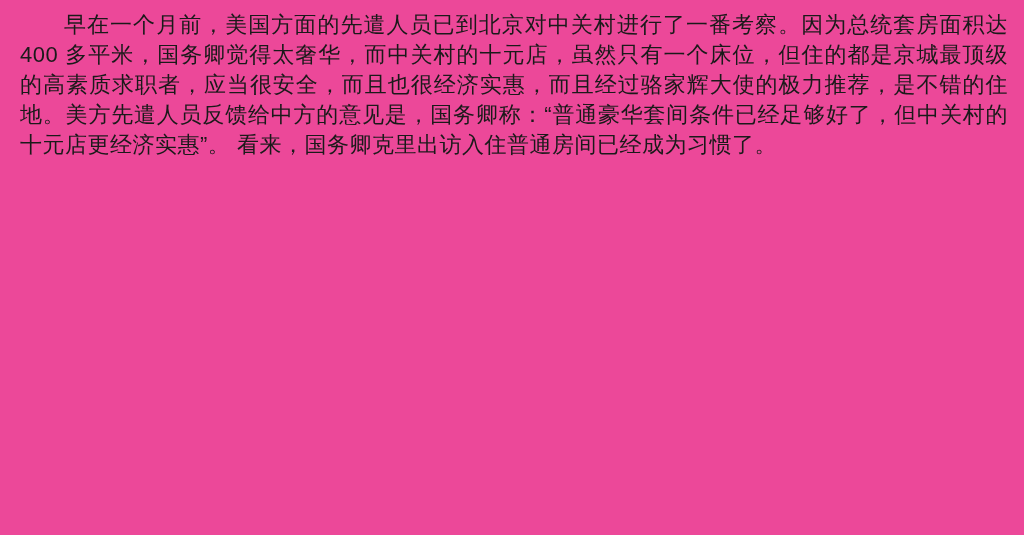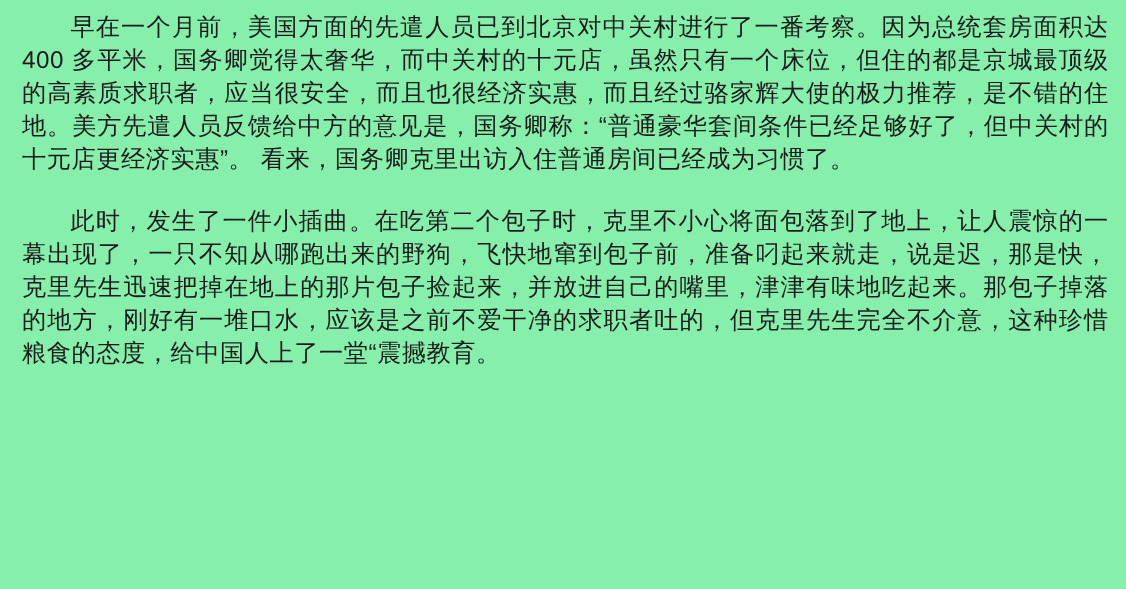--- a/index.html
+++ b/index.html
@@ -10,21 +10,21 @@
     width: 1024px;
     height: 535px;
     overflow: hidden;
     background: #ffffff;
   }
   .page {
     box-sizing: border-box;
     width: 1024px;
     height: 535px;
     padding: 10px 16px 0 20px;
-    background: #86efac;
+    background: #ec4899;
   }
   .article {
     font-family: "Liberation Sans", "DejaVu Sans", sans-serif;
     font-size: 22px;
     line-height: 30px;
     color: #1a1a1a;
     letter-spacing: 0.5px;
   }
   .article p {
     margin: 0 0 26px 0;
@@ -34,15 +34,14 @@
   .article p:last-child {
     margin-bottom: 0;
   }
 </style>
 </head>
 <body>
 
 <div class="page">
   <div class="article">
     <p>早在一个月前，美国方面的先遣人员已到北京对中关村进行了一番考察。因为总统套房面积达400 多平米，国务卿觉得太奢华，而中关村的十元店，虽然只有一个床位，但住的都是京城最顶级的高素质求职者，应当很安全，而且也很经济实惠，而且经过骆家辉大使的极力推荐，是不错的住地。美方先遣人员反馈给中方的意见是，国务卿称：“普通豪华套间条件已经足够好了，但中关村的十元店更经济实惠”。 看来，国务卿克里出访入住普通房间已经成为习惯了。</p>
-    <p>此时，发生了一件小插曲。在吃第二个包子时，克里不小心将面包落到了地上，让人震惊的一幕出现了，一只不知从哪跑出来的野狗，飞快地窜到包子前，准备叼起来就走，说是迟，那是快，克里先生迅速把掉在地上的那片包子捡起来，并放进自己的嘴里，津津有味地吃起来。那包子掉落的地方，刚好有一堆口水，应该是之前不爱干净的求职者吐的，但克里先生完全不介意，这种珍惜粮食的态度，给中国人上了一堂“震撼教育。</p>
   </div>
 </div>
 
 </body></html>

